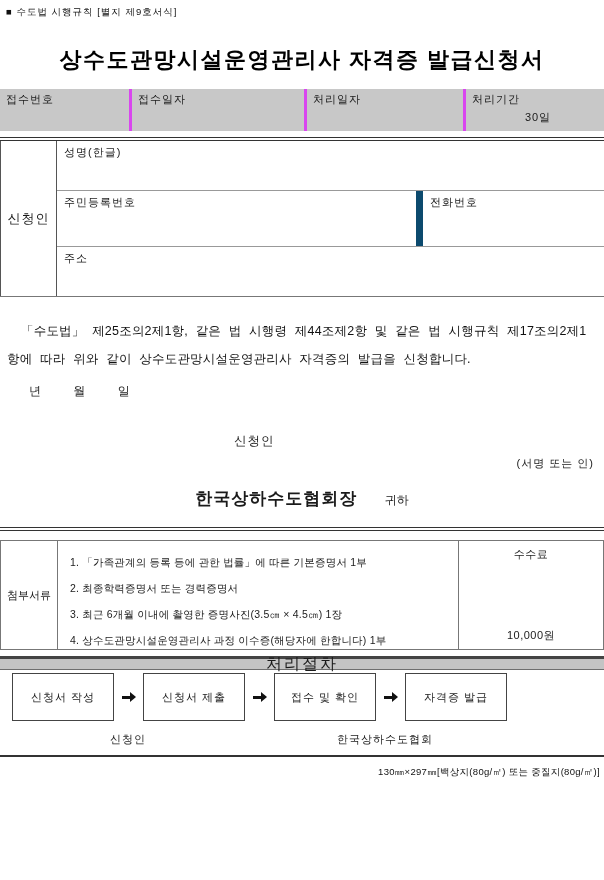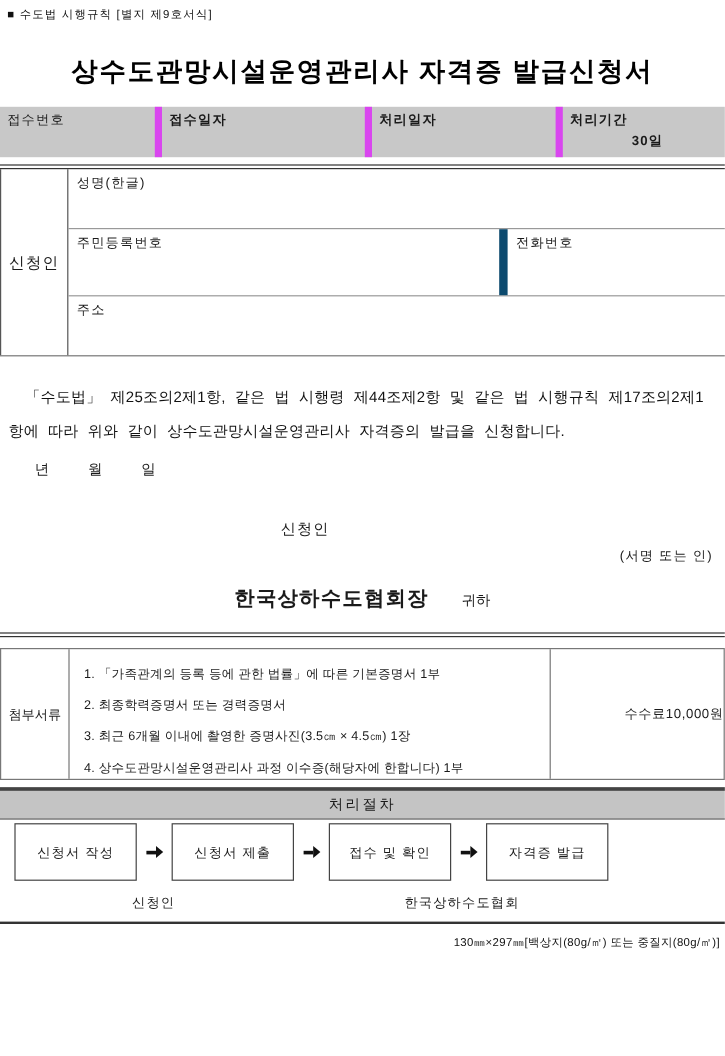--- a/index.html
+++ b/index.html
@@ -15,21 +15,21 @@
   .form-code { padding:6px 0 0 6px; font-size:9.5px; letter-spacing:1px; color:#111; }
 
   .title {
     margin-top:26px; height:30px;
     text-align:center; font-size:22px; font-weight:bold; letter-spacing:1.5px; color:#000;
   }
 
   
   .receipt-row { margin-top:14px; height:42px; display:flex; background:var(--hdr-gray,#c8c8c8); }
   .receipt-cell { position:relative; padding:3px 0 0 6px; font-size:11px; letter-spacing:1px; }
-  .receipt-cell + .receipt-cell { border-left:6px solid #d946ef;font-weight:bold; }
+  .receipt-cell + .receipt-cell { border-left:3px solid #d946ef; }
   .rc-1 { width:129px; } .rc-2 { width:175px; } .rc-3 { width:159px; } .rc-4 { width:141px; }
   .receipt-value { display:block; text-align:center; margin-top:3px; font-size:11px; letter-spacing:1px; }
 
   .sep-double { margin-top:6px; border-top:4px double #333; }
 
   
   .applicant-table { display:flex; border-bottom:1px solid #777; }
   .section-cell {
     width:57px; border-left:1px solid #555; border-right:1px solid #555;
     display:flex; align-items:center; justify-content:center;
@@ -84,30 +84,30 @@
 
   
   .attachments-table { margin-top:9px; display:flex; height:110px; border:1px solid #777; }
   .attach-label {
     width:57px; border-right:1px solid #777;
     display:flex; align-items:center; justify-content:center; font-size:11px;
   }
   .attach-list { flex:1; border-right:1px solid #777; padding:8px 8px 0 12px; }
   .attach-item { font-size:10.5px; line-height:26px; letter-spacing:0.2px; white-space:nowrap; }
   .fee-cell {
-    width:144px; display:flex; flex-direction:row; align-items:center; justify-content:flex-end;
+    width:144px; display:flex; flex-direction:column; align-items:center; justify-content:space-between;
     font-size:11px; line-height:27px; letter-spacing:0.5px;
   }
 
   
   .process-band {
-    margin-top:6px; height:27px; background:var(--band-gray,#c4c4c4);
+    margin-top:6px; height:14px; background:var(--band-gray,#c4c4c4);
     border-top:3px solid #444; border-bottom:1px solid #6e6e6e;
     display:flex; align-items:center; justify-content:center;
-    font-size:12px; letter-spacing:2px;
+    font-size:16px; letter-spacing:2px;
   }
   .process-flow { margin-top:5px; display:flex; align-items:center; padding-left:12px; height:44px; }
   .flow-box {
     width:102px; height:48px; border:1px solid #444; background:#fff;
     display:flex; align-items:center; justify-content:center;
     font-size:11px; letter-spacing:1px; white-space:nowrap;
   }
   .flow-arrow-wrap { width:29px; display:flex; align-items:center; justify-content:center; }
   .flow-arrow { position:relative; width:14px; height:11px; }
   .flow-arrow::before { content:""; position:absolute; left:0; top:4px; width:8px; height:3px; background:#111; }

